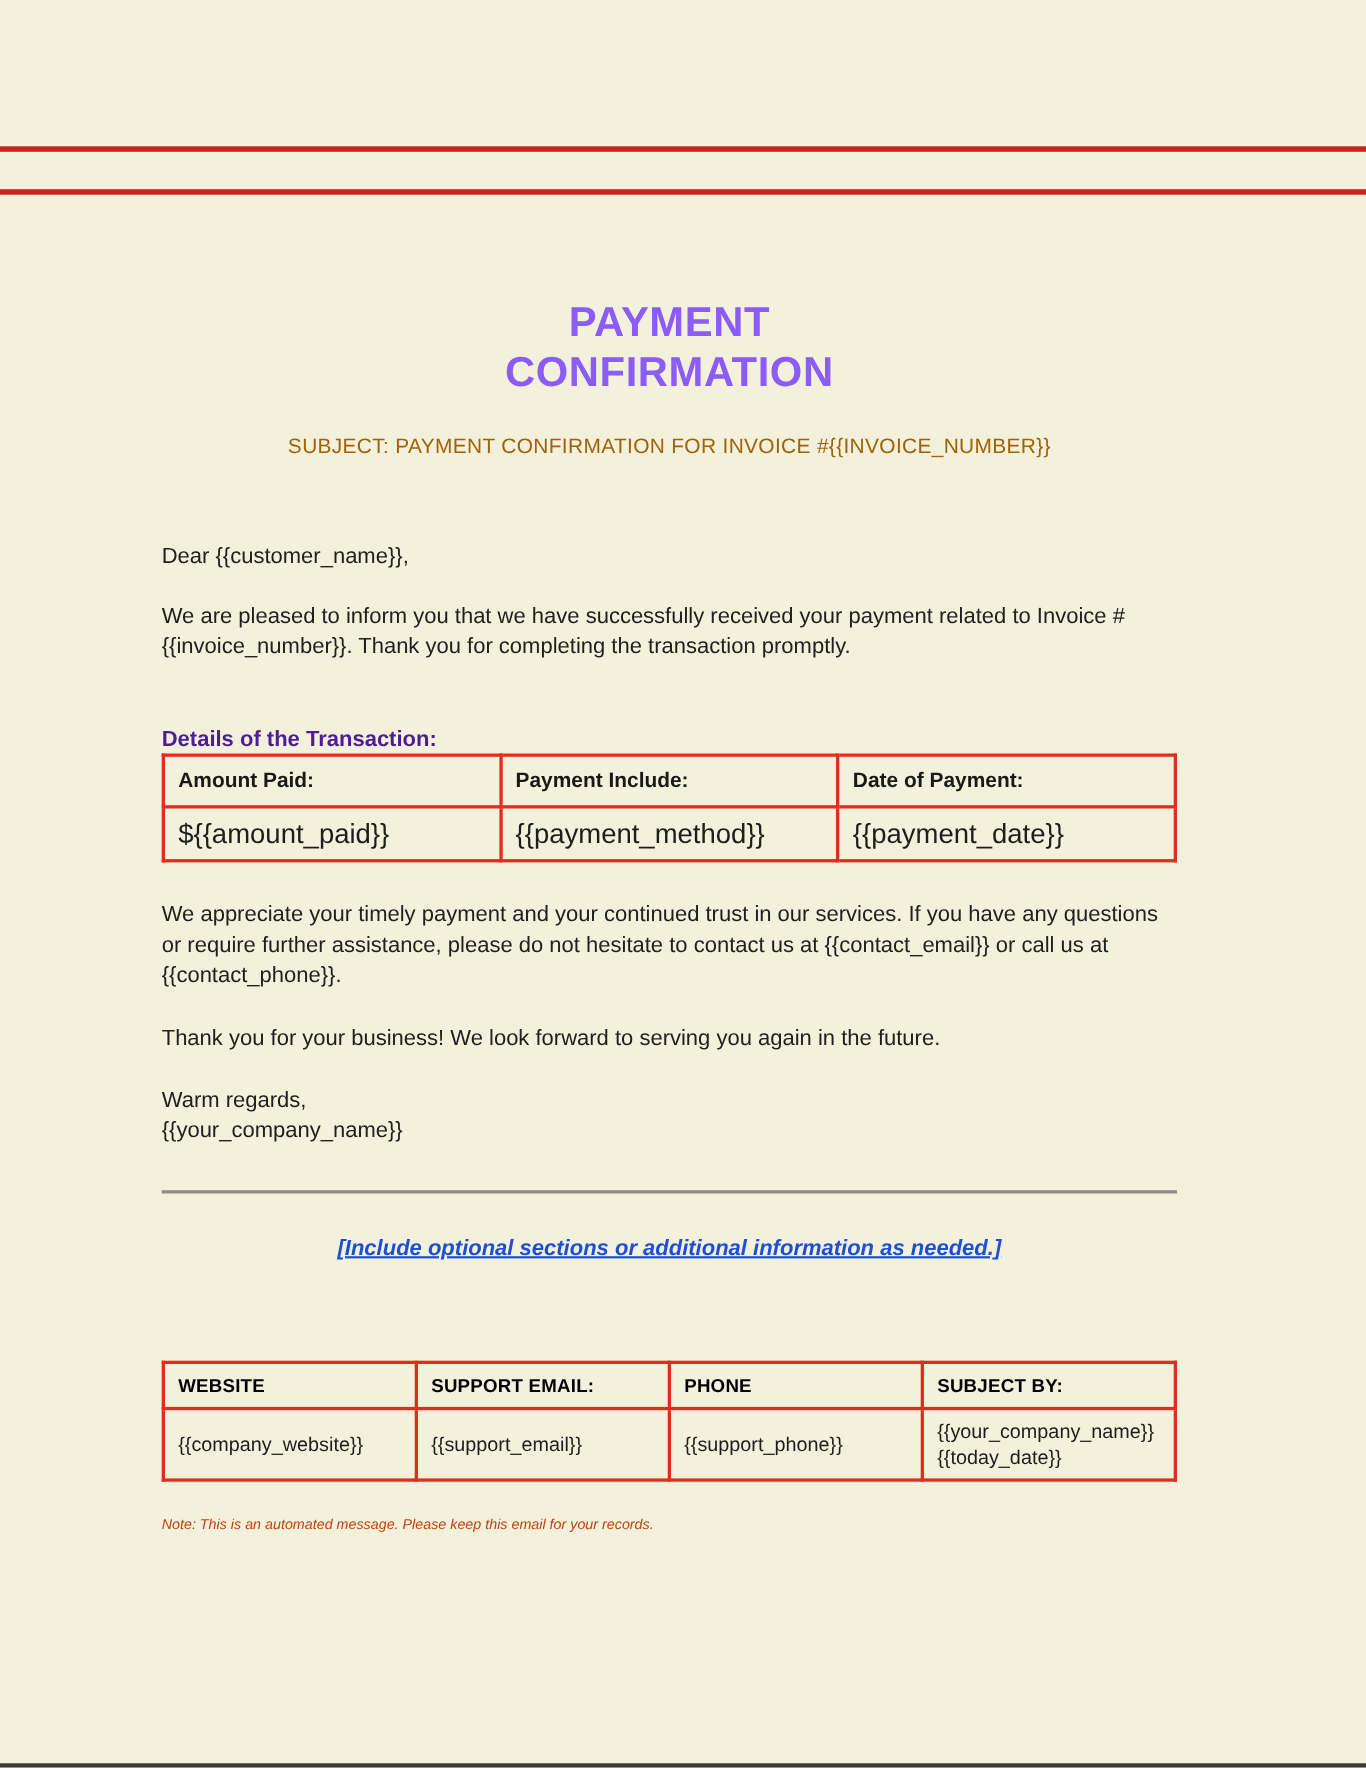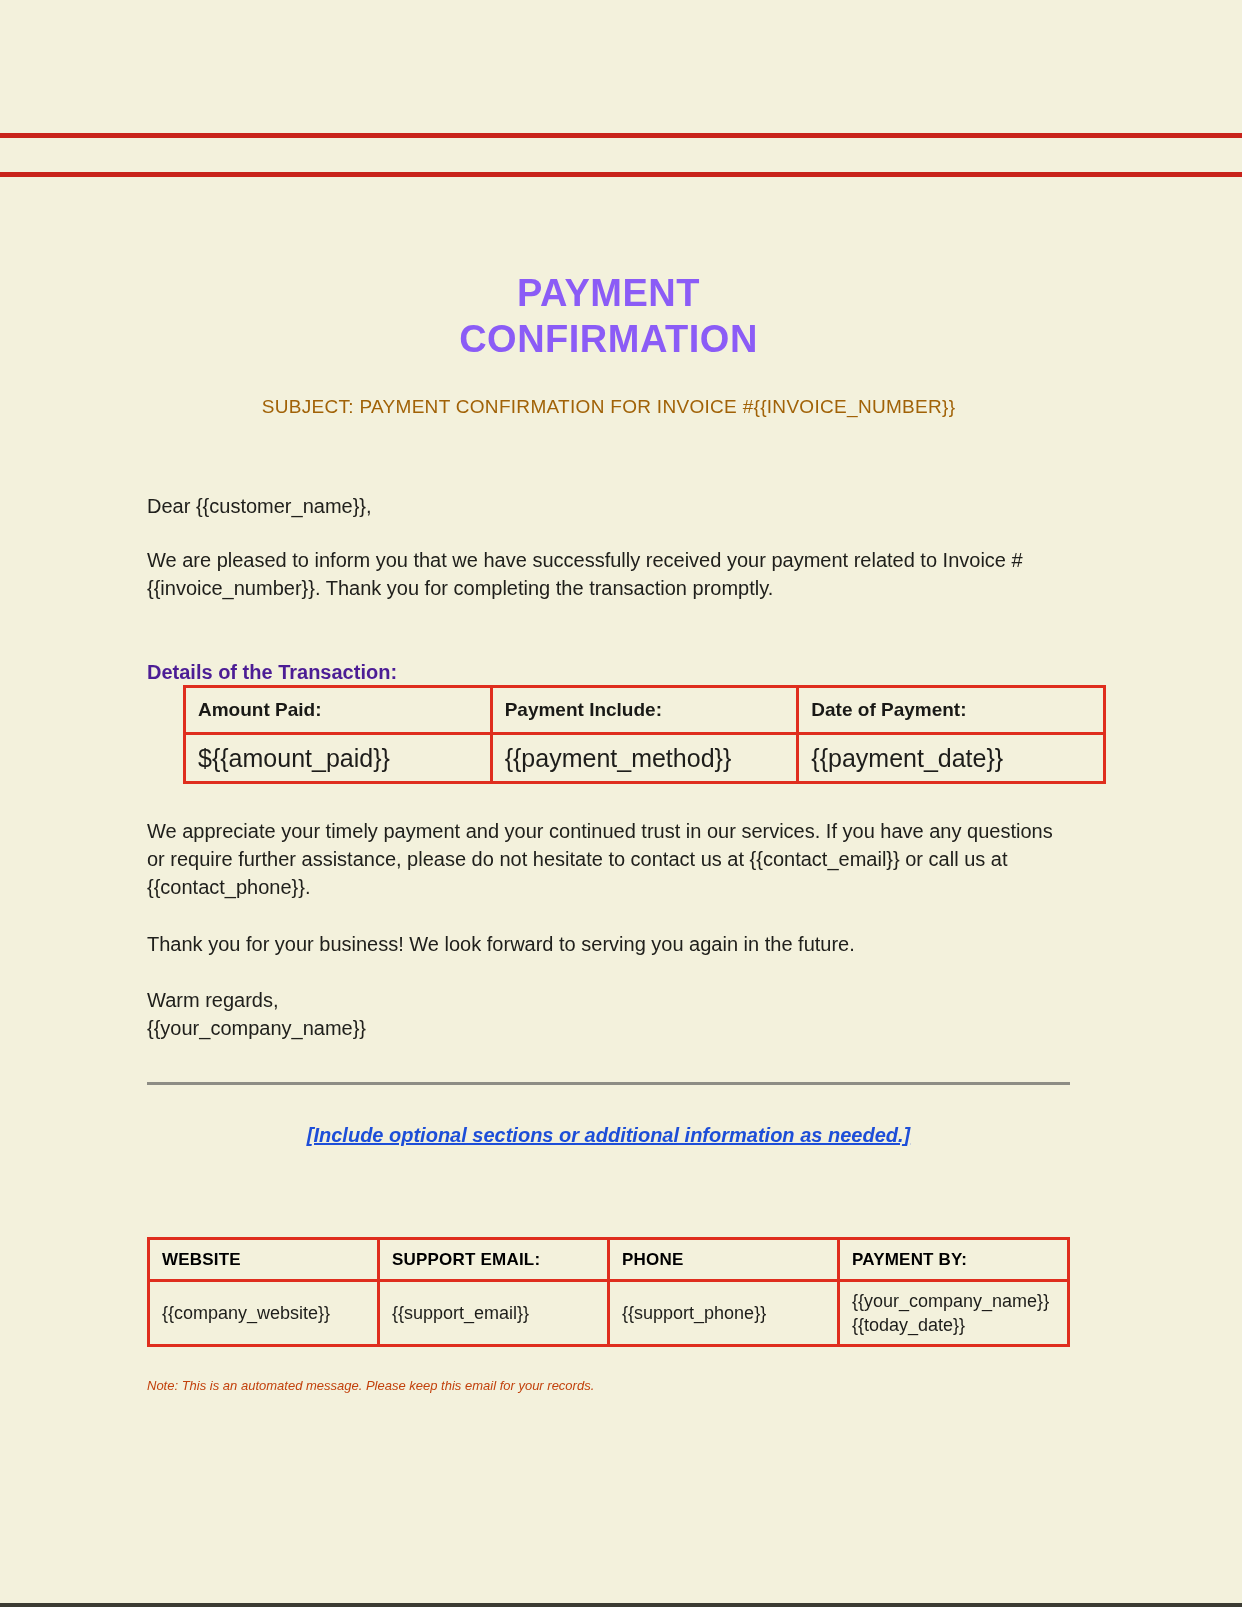--- a/index.html
+++ b/index.html
@@ -73,21 +73,21 @@
     table-layout: fixed;
     width: 923px;
   }
   table.red-table th, table.red-table td {
     border: 3px solid #df2e1e;
     text-align: left;
     vertical-align: middle;
     padding: 0 0 0 12px;
     overflow: hidden;
   }
-  .txn-table-wrap { top: 685px; margin-left: 36px; }
+  .txn-table-wrap { top: 685px; }
   .txn-table th { height: 44px; font-size: 19px; font-weight: bold; color: #191916; }
   .txn-table td { height: 46px; font-size: 25px; font-weight: normal; }
 
   .divider {
     top: 1082px;
     height: 3px;
     background: #8d8d85;
   }
   .optional-note {
     top: 1124px;
@@ -171,21 +171,21 @@
 
     <div class="optional-note">[Include optional sections or additional information as needed.]</div>
 
     <div class="contact-table-wrap">
       <table class="red-table contact-table">
         <tbody>
             <tr>
           <th>WEBSITE</th>
           <th>SUPPORT EMAIL:</th>
           <th>PHONE</th>
-          <th>PAYMENT BY:</th>
+          <th>SUBJECT BY:</th>
         </tr>
         <tr>
           <td>{{company_website}}</td>
           <td>{{support_email}}</td>
           <td>{{support_phone}}</td>
           <td>
             <div>{{your_company_name}}</div>
             <div>{{today_date}}</div>
           </td>
         </tr>

